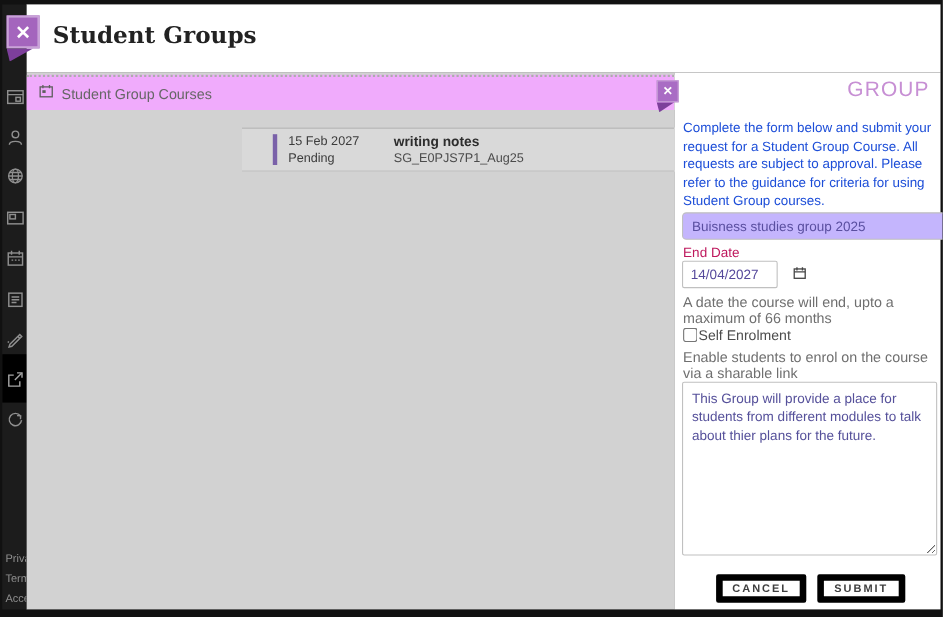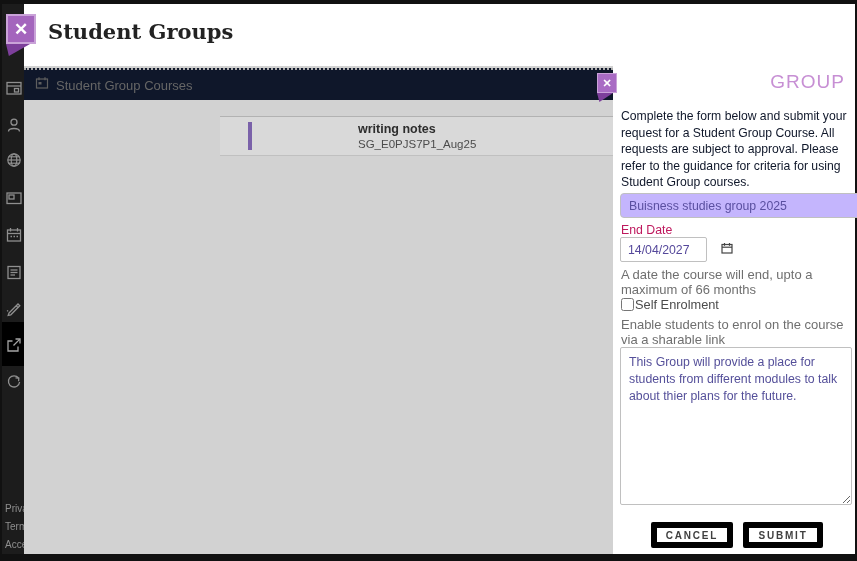--- a/index.html
+++ b/index.html
@@ -17,38 +17,38 @@
   .header{position:absolute;left:24px;top:4px;width:831px;height:62px;background:#ffffff;z-index:1;}
   .page-title{position:absolute;left:24px;top:15px;font-family:"DejaVu Serif",serif;font-size:21px;font-weight:600;color:#222;}
 
   
   .ribbon{position:absolute;left:6px;top:14px;z-index:6;cursor:pointer;}
   .ribbon .sq{width:30px;height:30px;background:#a465bd;border:2px solid #c9a2d8;display:flex;align-items:center;justify-content:center;color:#fff;font-size:17px;font-weight:bold;line-height:1;}
   .ribbon .fold{width:24px;height:12px;background:#7d3f9b;clip-path:polygon(0 0,100% 0,12% 100%);}
 
   
   .main{position:absolute;left:24px;top:66px;width:589px;height:488px;background:#d2d2d2;}
-  .bar{position:absolute;left:0;right:0;top:2px;height:32px;background:#0f172a;border-top:2px dotted #adadad;display:flex;align-items:center;padding-left:11px;gap:7px;}
+  .bar{position:absolute;left:0;right:0;top:2px;height:32px;background:#f0abfc;border-top:2px dotted #adadad;display:flex;align-items:center;padding-left:11px;gap:7px;}
   .bar-title{font-size:13px;color:#666;}
   .row{position:absolute;left:196px;right:0;top:50px;height:40px;background:#d9d9d9;border-top:1px solid #b2b2b2;border-bottom:1px solid #c0c0c0;cursor:pointer;}
   .row-accent{position:absolute;left:28px;top:5px;bottom:5px;width:4px;background:#7a61a9;}
   .row-datecol{position:absolute;left:42px;top:5px;font-size:11.5px;color:#3b3b3b;line-height:15px;}
   .row-titlecol{position:absolute;left:138px;top:5px;line-height:15px;}
   .row-title{font-size:12.5px;font-weight:bold;color:#2d2d2d;}
   .row-code{font-size:11.5px;color:#4c4c4c;text-align:right;}
 
   
   .badge{position:absolute;left:597px;top:73px;z-index:6;cursor:pointer;}
   .badge .sq{width:20px;height:20px;background:#a96cc4;border:1px solid #c9a2d8;display:flex;align-items:center;justify-content:center;color:#fff;font-size:11px;font-weight:bold;line-height:1;}
   .badge .fold{width:16px;height:9px;background:#7d3f9b;clip-path:polygon(0 0,100% 0,15% 100%);}
 
   
   .panel{position:absolute;left:613px;top:66px;width:242px;height:488px;background:#fff;}
   .panel-heading{position:absolute;top:5px;right:10px;font-size:19px;font-weight:300;letter-spacing:1px;color:#c78fd4;}
-  .panel-intro{position:absolute;left:8px;top:42px;width:233px;font-size:12.2px;line-height:16.5px;color:#0f172a;}
+  .panel-intro{position:absolute;left:8px;top:42px;width:233px;font-size:12.2px;line-height:16.5px;color:#1d4ed8;}
   .name-input{position:absolute;left:7px;top:127px;width:251px;height:25px;border:1px solid #c0c0c0;border-radius:4px;padding:0 8px;font-size:12.3px;color:#5a4fa0;background:#c4b5fd;outline:none;}
   .field-label{position:absolute;left:8px;top:157px;font-size:12.3px;color:#be185d;}
   .date-field{position:absolute;left:7px;top:171px;width:87px;height:25px;border:1px solid #c0c0c0;border-radius:2px;display:flex;align-items:center;justify-content:space-between;padding:0 7px;font-size:12.3px;color:#55489b;background:#fff;cursor:pointer;gap:31px;}
   .help{position:absolute;left:8px;font-size:13px;line-height:15px;color:#6f6f6f;}
   .cb-row{position:absolute;left:8px;top:231px;display:flex;align-items:center;gap:1px;}
   .cb-row input{width:13px;height:13px;margin:0;}
   .cb-label{font-size:12.8px;color:#4c4c4c;cursor:pointer;}
   .desc{position:absolute;left:7px;top:281px;width:232px;height:158px;border:1px solid #c0c0c0;border-radius:2px;padding:6px 8px;font-size:12.3px;line-height:17px;color:#55509a;resize:both;outline:none;}
   .btn{position:absolute;top:456px;height:26px;background:#fff;border:6px solid #000000;border-radius:2px;font-size:10px;font-weight:bold;letter-spacing:1.8px;color:#3f3f3f;cursor:pointer;}
   .btn-cancel{left:38px;width:82px;}
@@ -154,20 +154,24 @@
             <line x1="4" y1="1.2" x2="4" y2="4.2"></line>
             <line x1="10" y1="1.2" x2="10" y2="4.2"></line>
             <rect x="3.5" y="6" width="3" height="2.5" fill="#5f5f5f" stroke="none"></rect>
           </svg>
       </span>
       <span class="bar-title">Student Group Courses</span>
     </div>
 
     <div class="row">
       <div class="row-accent"></div>
+      <div class="row-datecol">
+        <div>15 Feb 2027</div>
+        <div>Pending</div>
+      </div>
       <div class="row-titlecol">
         <div class="row-title">writing notes</div>
         <div class="row-code">SG_E0PJS7P1_Aug25</div>
       </div>
     </div>
   </div>
 
   <div class="badge">
     <div class="sq">
         <span>✕</span>

